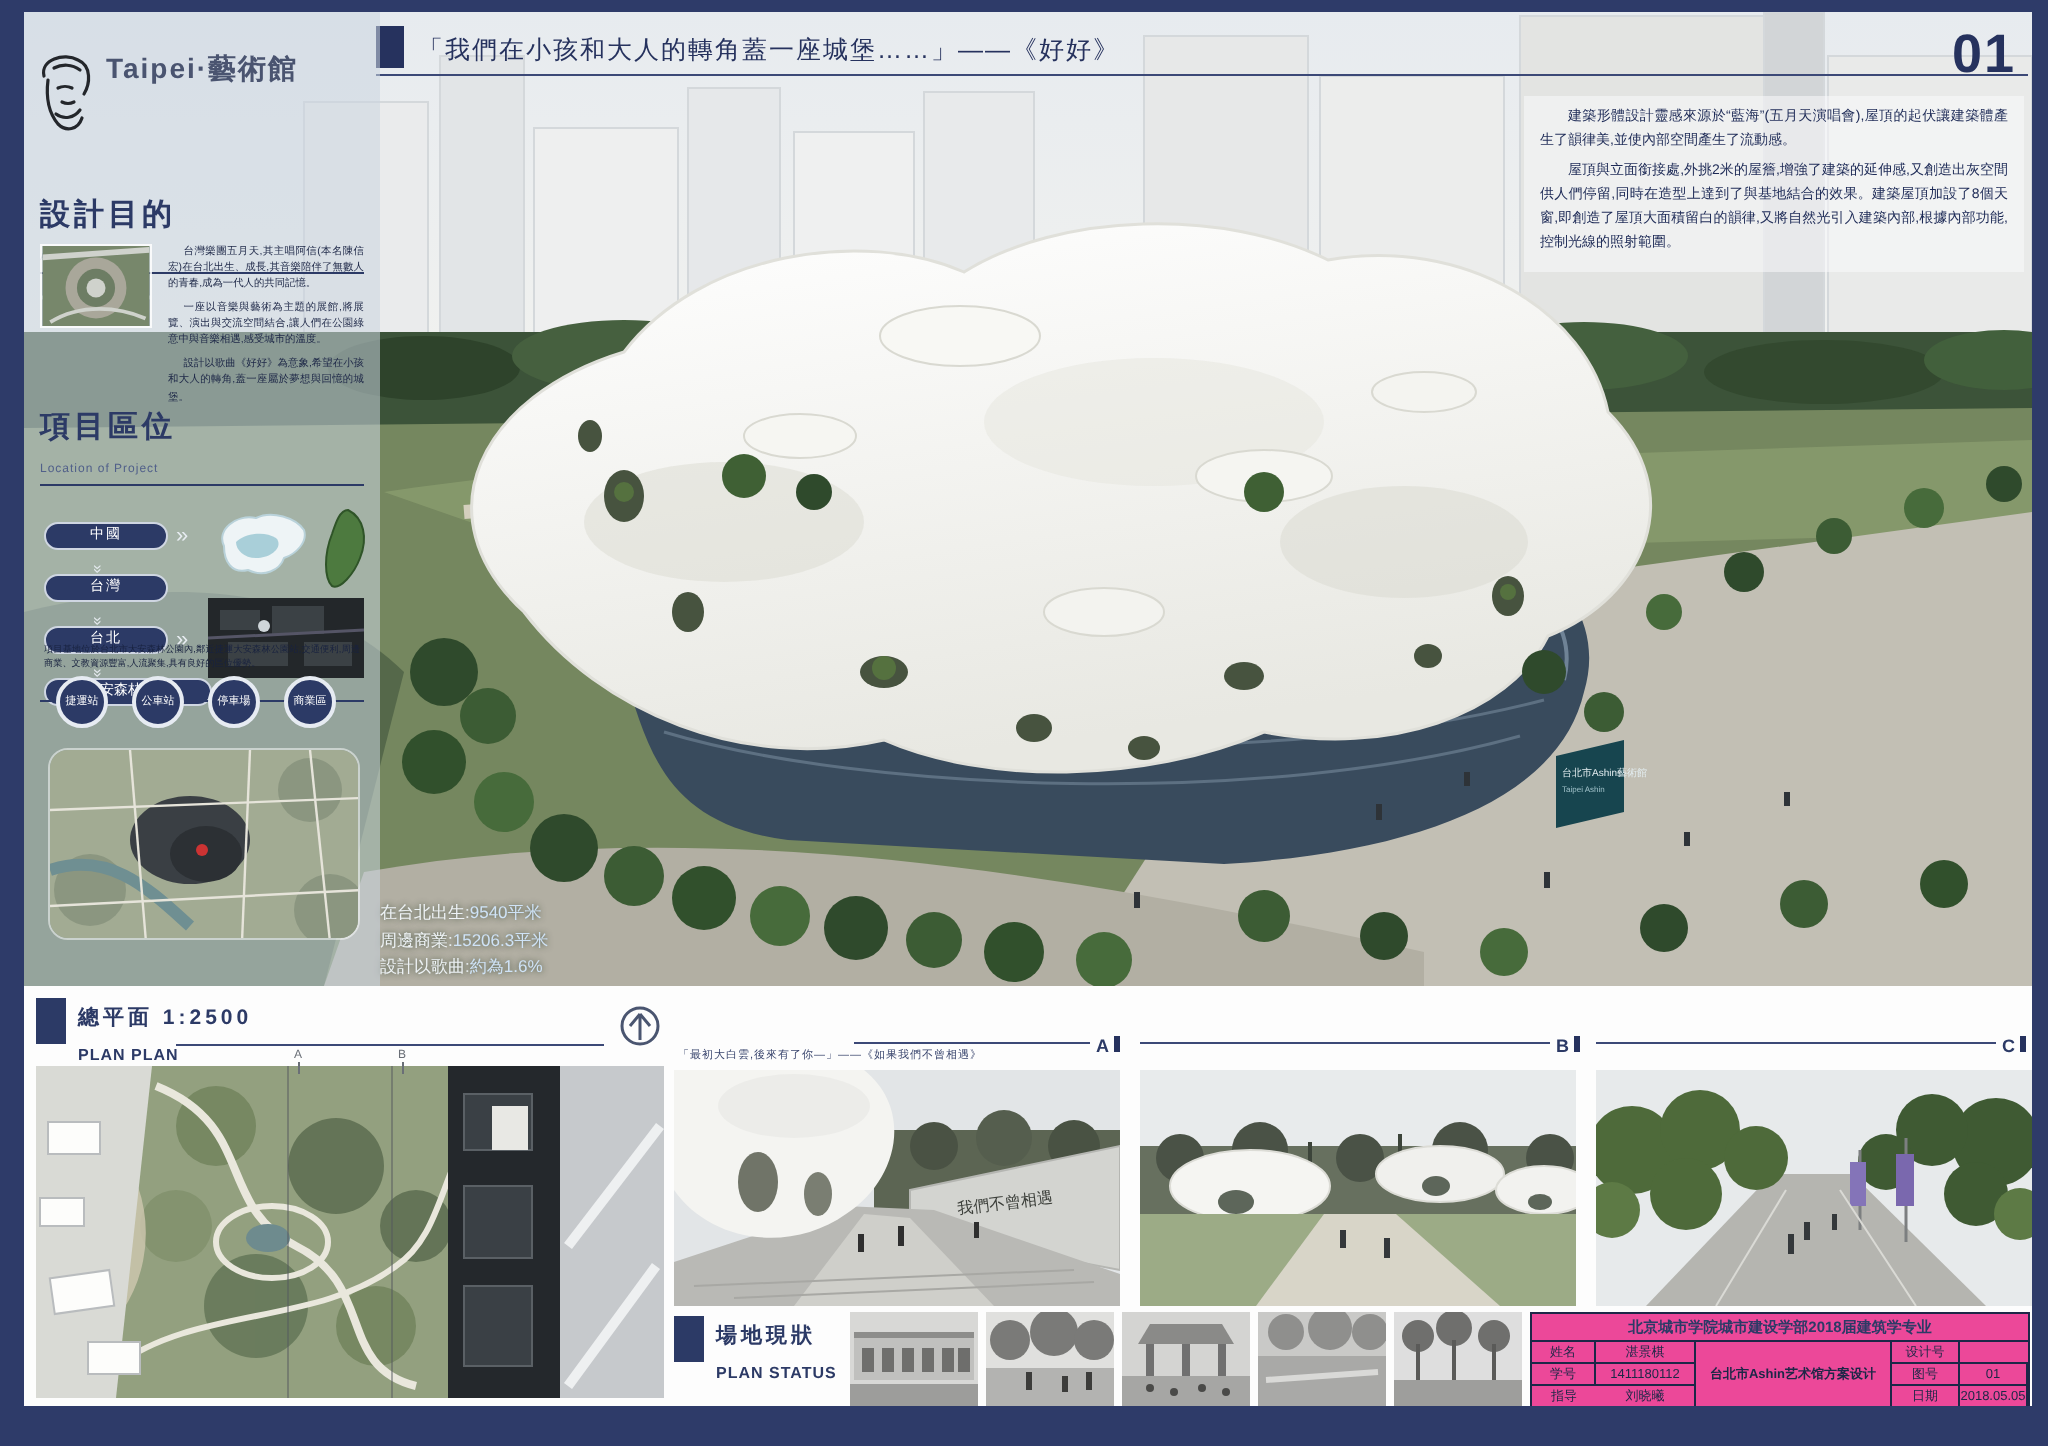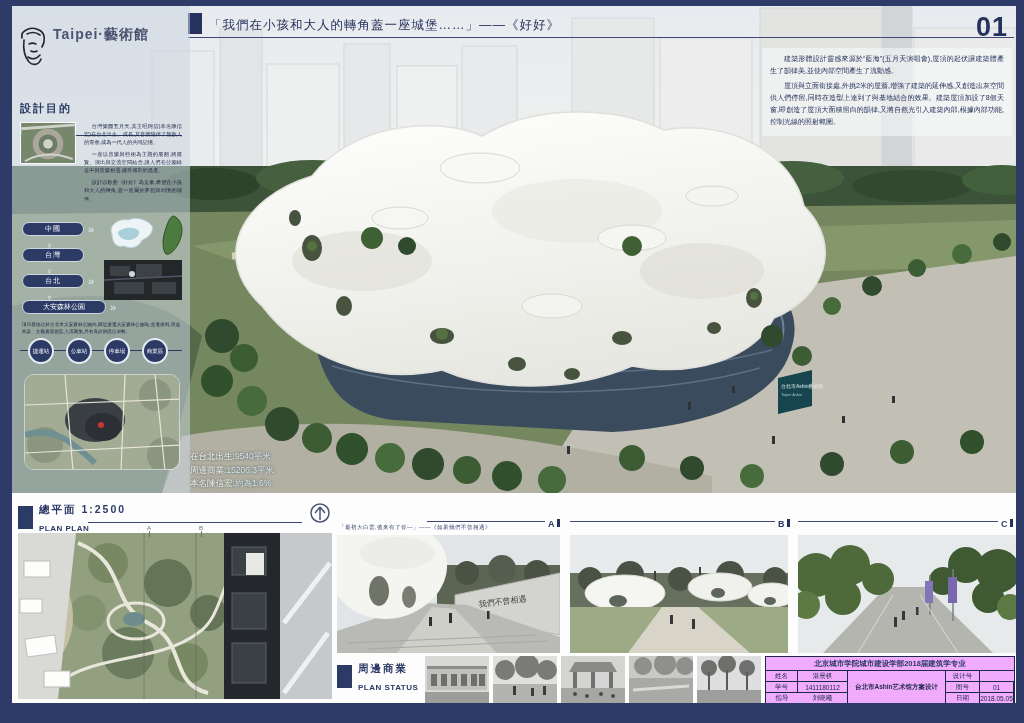--- a/index.html
+++ b/index.html
@@ -26,21 +26,21 @@
          text-shadow:0 0 3px rgba(20,40,20,.8);}
   .stats .v{color:#cfe3f7;}
 
   
   .sidebar{position:absolute;left:0;top:0;width:178px;height:487px;background:rgba(203,214,224,0.55);}
   .logo{position:absolute;left:0;top:18px;width:178px;text-align:center;}
   .brand{margin-top:2px;font-size:14px;font-weight:bold;color:#4a5470;letter-spacing:1px;}
 
   .sec{position:absolute;left:8px;width:162px;}
   .sec-head{border-bottom:1.2px solid #2c3a66;padding-bottom:1px;}
-  .sec-head .zh{font-size:11px;font-weight:bold;color:#2c3a66;letter-spacing:2px;}
+  .sec-head .zh{font-size:15px;font-weight:bold;color:#2c3a66;letter-spacing:2px;}
   .sec-head .en{font-size:6px;color:#51608a;letter-spacing:.5px;}
 
   .aim{top:92px;height:104px;}
   .aim-photos{position:absolute;left:0;top:24px;width:58px;}
   .aim-photos svg{display:block;margin-bottom:5px;border:1px solid rgba(255,255,255,.6);}
   .aim-text{position:absolute;left:64px;top:24px;width:98px;font-size:5.2px;line-height:1.55;
             color:#1d2747;text-align:justify;}
   .aim-text p{margin:0 0 4px 0;text-indent:1.5em;}
 
   .loc{top:198px;}
@@ -58,21 +58,21 @@
   .node{position:absolute;top:2px;width:26px;height:26px;border-radius:50%;background:#2c3a66;
         border:2px solid #e6ebf2;color:#fff;font-size:5.5px;display:flex;align-items:center;
         justify-content:center;text-align:center;line-height:1.1;cursor:pointer;}
 
   .bigmap{position:absolute;left:12px;top:368px;width:156px;height:96px;border-radius:10px;
           overflow:hidden;border:1px solid rgba(255,255,255,.5);}
 
   
   .lower{position:absolute;left:0;top:487px;width:1004px;height:210px;background:#fdfdfd;}
 
-  .blk-head{display:flex;align-items:center;gap:6px;}
+  .blk-head{display:flex;align-items:flex-start;gap:6px;}
   .blk-sq{width:15px;height:23px;background:#2c3a66;flex:none;}
   .blk-t .zh{font-size:10.5px;font-weight:bold;color:#2c3a66;letter-spacing:2px;line-height:1.15;}
   .blk-t .en{font-size:8px;font-weight:bold;color:#2c3a66;letter-spacing:.5px;}
   .hrule{border-top:1.5px solid #3c4977;}
   .sec-label{font-size:9px;font-weight:bold;color:#2c3a66;}
   .tick{display:inline-block;width:3px;height:8px;background:#26325e;margin-left:2px;vertical-align:middle;}
 
   .siteplan{position:absolute;left:6px;top:6px;width:314px;}
   .siteplan .hrule{position:absolute;left:70px;right:30px;top:23px;}
   .north{position:absolute;right:0;top:2px;}
@@ -83,21 +83,21 @@
   .persp{position:absolute;left:325px;top:2px;width:679px;height:206px;}
   .p-rule{position:absolute;top:26px;border-top:1.5px solid #3c4977;}
   .p-label{position:absolute;top:18px;}
   .p-quote{position:absolute;left:2px;top:29px;font-size:5.5px;color:#3a466e;letter-spacing:.5px;}
   .p-img{position:absolute;top:40px;height:118px;overflow:hidden;background:#ddd;}
 
   .status-head{position:absolute;left:0;top:163px;width:110px;}
   .status-photos{position:absolute;left:88px;top:161px;display:flex;gap:4px;}
   .status-photos svg{display:block;}
 
-  .tblock{position:absolute;left:753px;top:163px;width:250px;border:1.5px solid #1d2747;background:#f0abfc;}
+  .tblock{position:absolute;left:753px;top:163px;width:250px;border:1.5px solid #1d2747;background:#ec4899;}
   .tb-school{height:14px;line-height:14px;text-align:center;font-size:7.5px;font-weight:bold;
              color:#2c3a66;border-bottom:1px solid #1d2747;}
   .tb-grid{display:grid;grid-template-columns:32px 50px 98px 34px 34px;grid-auto-rows:11px;}
   .tb-grid div{border-right:1px solid #1d2747;border-bottom:1px solid #1d2747;font-size:6.5px;
                color:#1d2747;display:flex;align-items:center;justify-content:center;overflow:hidden;}
   .tb-grid div:nth-child(5n){border-right:none;}
   .tb-grid .last{border-bottom:none;}
   .tb-proj{grid-column:3;grid-row:1 / span 3;font-size:7px;font-weight:bold;}
 </style>
 </head>
@@ -249,21 +249,21 @@
     <div class="page-num">01</div>
 
     <div class="intro">
       <p>建築形體設計靈感來源於“藍海”(五月天演唱會),屋頂的起伏讓建築體產生了韻律美,並使內部空間產生了流動感。</p>
       <p>屋頂與立面銜接處,外挑2米的屋簷,增強了建築的延伸感,又創造出灰空間供人們停留,同時在造型上達到了與基地結合的效果。建築屋頂加設了8個天窗,即創造了屋頂大面積留白的韻律,又將自然光引入建築內部,根據內部功能,控制光線的照射範圍。</p>
     </div>
 
     <div class="stats">
       <div><span>在台北出生:</span><span class="v">9540平米</span></div>
       <div><span>周邊商業:</span><span class="v">15206.3平米</span></div>
-      <div><span>本名陳信宏:</span><span class="v">約為1.6%</span></div>
+      <div><span>設計以歌曲:</span><span class="v">約為1.6%</span></div>
     </div>
 
     <div class="sidebar">
       <div class="logo">
         <svg width="40" height="46" viewBox="0 0 40 46">
           <g stroke="#23262b" fill="none" stroke-width="1.6" stroke-linecap="round">
             <path d="M10,14 C8,6 20,2 27,6 C34,9 33,18 30,23"></path>
             <path d="M12,16 C11,24 12,32 17,38 C21,42 27,41 29,35"></path>
             <path d="M15,10 C19,8 24,8 28,11"></path>
             <path d="M17,20 C19,19 22,19 24,20"></path>
@@ -304,20 +304,24 @@
           </svg>
         </div>
         <div class="aim-text">
           <p>台灣樂團五月天,其主唱阿信(本名陳信宏)在台北出生、成長,其音樂陪伴了無數人的青春,成為一代人的共同記憶。</p>
           <p>一座以音樂與藝術為主題的展館,將展覽、演出與交流空間結合,讓人們在公園綠意中與音樂相遇,感受城市的溫度。</p>
           <p>設計以歌曲《好好》為意象,希望在小孩和大人的轉角,蓋一座屬於夢想與回憶的城堡。</p>
         </div>
       </div>
 
       <div class="sec loc">
+        <div class="sec-head">
+          <span class="zh">項目區位</span><br>
+          <span class="en">Location of Project</span>
+        </div>
         <div style="position:relative;height:120px;">
           <div class="loc-btn" style="top:18px;">中國</div>
           <div class="dchev" style="top:36px;">»</div>
           <div class="loc-btn" style="top:44px;">台灣</div>
           <div class="dchev" style="top:62px;">»</div>
           <div class="loc-btn" style="top:70px;">台北</div>
           <div class="dchev" style="top:88px;">»</div>
           <div class="loc-btn wide" style="top:96px;">大安森林公園</div>
           <div class="rchev" style="left:68px;top:19px;">»</div>
           <div class="rchev" style="left:68px;top:71px;">»</div>
@@ -539,21 +543,21 @@
                 <path d="M95,60 L60,118"></path>
                 <path d="M122,60 L160,118"></path>
               </g>
         </svg>
       </div>
 
       <div class="status-head">
         <div class="blk-head">
           <div class="blk-sq"></div>
           <div class="blk-t">
-            <span class="zh">周邊商業</span><br>
+            <span class="zh">場地現狀</span><br>
             <span class="en">PLAN STATUS</span>
           </div>
         </div>
       </div>
       <div class="status-photos">
         <svg width="64" height="50" viewBox="0 0 64 50">
           <rect width="64" height="50" fill="#d8d8d6"></rect>
               <rect x="2" y="12" width="60" height="22" fill="#c0c0be"></rect>
           <g fill="#6e6e6c">
                 <rect x="6" y="18" width="6" height="12"></rect>

